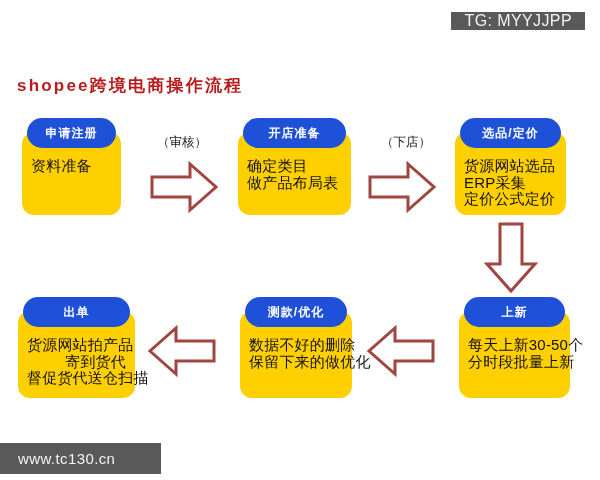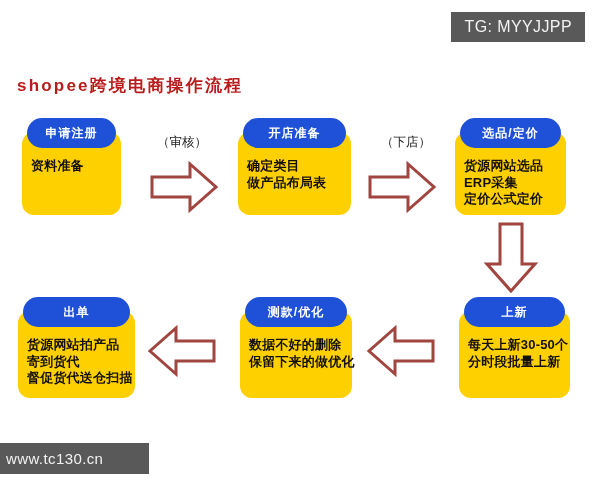--- a/index.html
+++ b/index.html
@@ -30,32 +30,32 @@
     color: #f2f2f2;
     display: flex;
     align-items: center;
     justify-content: center;
     letter-spacing: 0.4px;
     white-space: nowrap;
   }
   #wm-tg {
     right: 15px;
     top: 12px;
-    height: 30px;
+    height: 18px;
     padding: 0 13px;
     font-size: 16px;
   }
   #wm-site {
     left: 0;
     top: 443px;
     width: 143px;
     height: 31px;
     font-size: 15px;
     justify-content: flex-start;
-    padding-left: 6px;
+    padding-left: 18px;
   }
 
   
   #page-title {
     position: absolute;
     left: 17px;
     top: 74px;
     font-size: 17px;
     font-weight: 700;
     color: #b91c1c;
@@ -90,22 +90,22 @@
     line-height: 30px;
     height: 30px;
     z-index: 2;
     white-space: nowrap;
     overflow: hidden;
   }
   .node-lines {
     position: relative;
     z-index: 3;
     color: #14110d;
-    font-size: 13px;
-    font-weight: 700;
+    font-size: 15px;
+    font-weight: 400;
     line-height: 16.5px;
     letter-spacing: 0.2px;
   }
   .node-lines div { white-space: nowrap; }
 
   
   #node-1 { left: 22px;  top: 118px; width: 99px;  height: 97px; }
   #node-1 .node-body { height: 83px; }
   #node-1 .node-head { left: 5px; width: 89px; }
 
@@ -119,21 +119,21 @@
 
   #node-4 { left: 459px; top: 297px; width: 111px; height: 101px; }
   #node-4 .node-body { height: 87px; }
   #node-4 .node-head { left: 5px; width: 101px; }
 
   #node-5 { left: 240px; top: 297px; width: 112px; height: 101px; }
   #node-5 .node-body { height: 87px; }
   #node-5 .node-head { left: 5px; width: 102px; }
 
   #node-6 { left: 18px;  top: 297px; width: 117px; height: 101px; }
-  #node-6 .node-body { height: 87px; }
+  #node-6 .node-body { height: 87px; text-align: right; }
   #node-6 .node-head { left: 5px; width: 107px; }
 
   
   .arrow {
     position: absolute;
   }
   .arrow svg { display: block; }
   #arrow-1 { left: 150px; top: 160px; }
   #arrow-2 { left: 368px; top: 160px; }
   #arrow-3 { left: 478px; top: 222px; }

